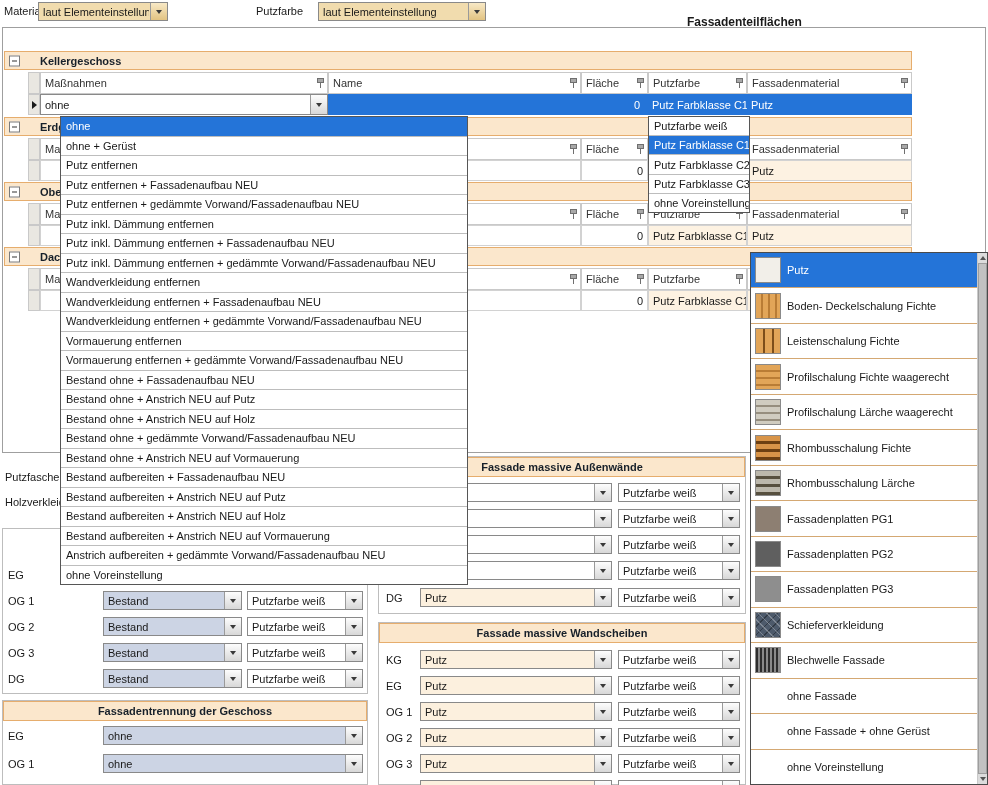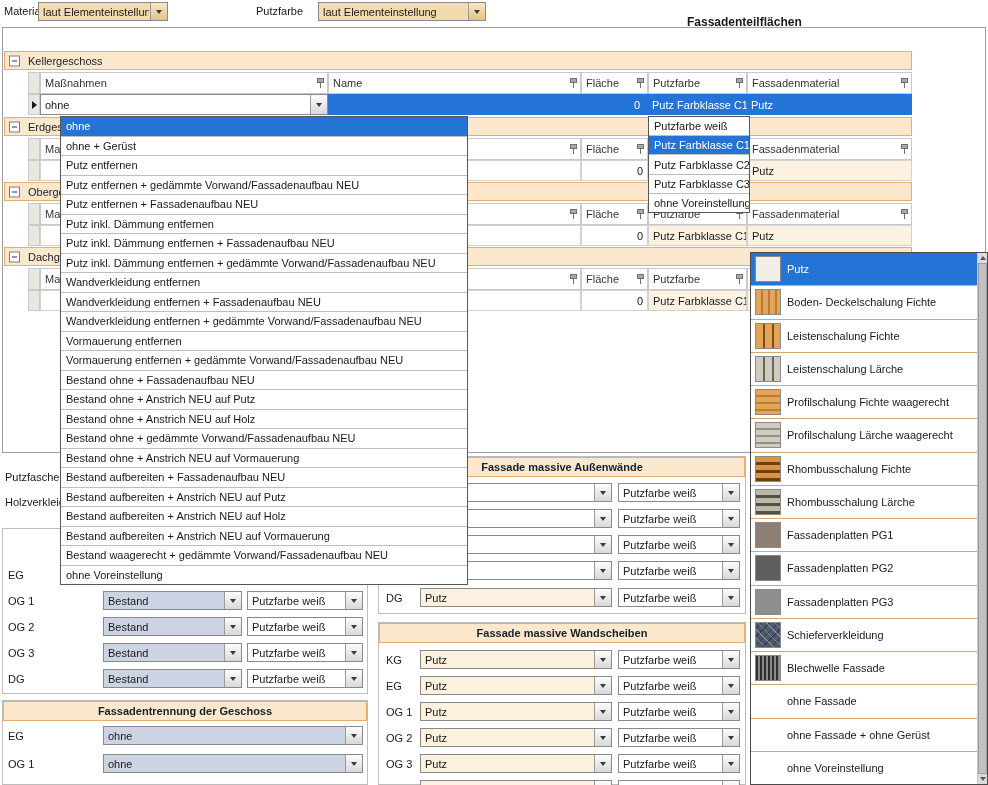--- a/index.html
+++ b/index.html
@@ -18,21 +18,21 @@
   .combo .cbtn::after{content:"";width:0;height:0;border-left:3px solid transparent;
                border-right:3px solid transparent;border-top:4px solid #3a3a3a;}
   .combo.tan{background:#f1dcae;}
   .combo.tan .cbtn{background:linear-gradient(#f8e9c6,#e2c382);}
   .combo.peach{background:#fcf0de;}
   .combo.bluegray{background:#ccd4e4;}
 
   
   .band{position:absolute;box-sizing:border-box;background:#fbe7cc;border:1px solid #e6ad6d;
         display:flex;align-items:center;}
-  .band-title{font-weight:normal;color:#17202a;margin-left:23px;white-space:nowrap;}
+  .band-title{font-weight:bold;color:#17202a;margin-left:35px;white-space:nowrap;}
   .expander{position:absolute;left:4px;top:50%;transform:translateY(-50%);width:11px;height:11px;
             border:1px solid #7b7b7b;background:#fff;box-sizing:border-box;}
   .expander::after{content:"";position:absolute;left:2px;top:4px;width:5px;height:1px;background:#333;}
   .hdr-band{position:absolute;box-sizing:border-box;background:#fbe7cc;border:1px solid #e6ad6d;
             display:flex;align-items:center;justify-content:center;font-weight:bold;color:#17202a;}
 
   
   .hcell{position:absolute;box-sizing:border-box;background:#fff;border:1px solid #c9c9c9;
          display:flex;align-items:center;padding:0 13px 0 4px;color:#333;}
   .ht{white-space:nowrap;overflow:hidden;}
@@ -424,62 +424,58 @@
     <div class="li sel">Putz Farbklasse C1</div>
     <div class="li">Putz Farbklasse C2</div>
     <div class="li">Putz Farbklasse C3</div>
     <div class="li">ohne Voreinstellung</div>
   </div>
 
   <div class="listbox" style="left:60px;top:116px;width:408px;height:469px;z-index:50">
     <div class="li sel">ohne</div>
     <div class="li">ohne + Gerüst</div>
     <div class="li">Putz entfernen</div>
+    <div class="li">Putz entfernen + Fassadenaufbau NEU</div>
     <div class="li">Putz entfernen + gedämmte Vorwand/Fassadenaufbau NEU</div>
-    <div class="li">Putz entfernen + Fassadenaufbau NEU</div>
     <div class="li">Putz inkl. Dämmung entfernen</div>
     <div class="li">Putz inkl. Dämmung entfernen + Fassadenaufbau NEU</div>
     <div class="li">Putz inkl. Dämmung entfernen + gedämmte Vorwand/Fassadenaufbau NEU</div>
     <div class="li">Wandverkleidung entfernen</div>
     <div class="li">Wandverkleidung entfernen + Fassadenaufbau NEU</div>
     <div class="li">Wandverkleidung entfernen + gedämmte Vorwand/Fassadenaufbau NEU</div>
     <div class="li">Vormauerung entfernen</div>
     <div class="li">Vormauerung entfernen + gedämmte Vorwand/Fassadenaufbau NEU</div>
     <div class="li">Bestand ohne + Fassadenaufbau NEU</div>
     <div class="li">Bestand ohne + Anstrich NEU auf Putz</div>
     <div class="li">Bestand ohne + Anstrich NEU auf Holz</div>
     <div class="li">Bestand ohne + gedämmte Vorwand/Fassadenaufbau NEU</div>
     <div class="li">Bestand ohne + Anstrich NEU auf Vormauerung</div>
     <div class="li">Bestand aufbereiten + Fassadenaufbau NEU</div>
     <div class="li">Bestand aufbereiten + Anstrich NEU auf Putz</div>
     <div class="li">Bestand aufbereiten + Anstrich NEU auf Holz</div>
     <div class="li">Bestand aufbereiten + Anstrich NEU auf Vormauerung</div>
-    <div class="li">Bestand waagerecht + gedämmte Vorwand/Fassadenaufbau NEU</div>
+    <div class="li">Anstrich aufbereiten + gedämmte Vorwand/Fassadenaufbau NEU</div>
     <div class="li">ohne Voreinstellung</div>
   </div>
 
   <div class="matlist" style="left:750px;top:252px;width:238px;height:533px;z-index:45">
     <div class="mat-items">
       <div class="mli sel">
           <span class="swatch sw-putz"></span>
           <span>Putz</span>
         </div>
       <div class="mli">
           <span class="swatch sw-wood-v"></span>
           <span>Boden- Deckelschalung Fichte</span>
         </div>
       <div class="mli">
           <span class="swatch sw-wood-b"></span>
           <span>Leistenschalung Fichte</span>
         </div>
       <div class="mli">
-          <span class="swatch sw-gray-b"></span>
-          <span>Leistenschalung Lärche</span>
-        </div>
-      <div class="mli">
           <span class="swatch sw-wood-h"></span>
           <span>Profilschalung Fichte waagerecht</span>
         </div>
       <div class="mli">
           <span class="swatch sw-gray-h"></span>
           <span>Profilschalung Lärche waagerecht</span>
         </div>
       <div class="mli">
           <span class="swatch sw-wood-r"></span>
           <span>Rhombusschalung Fichte</span>

